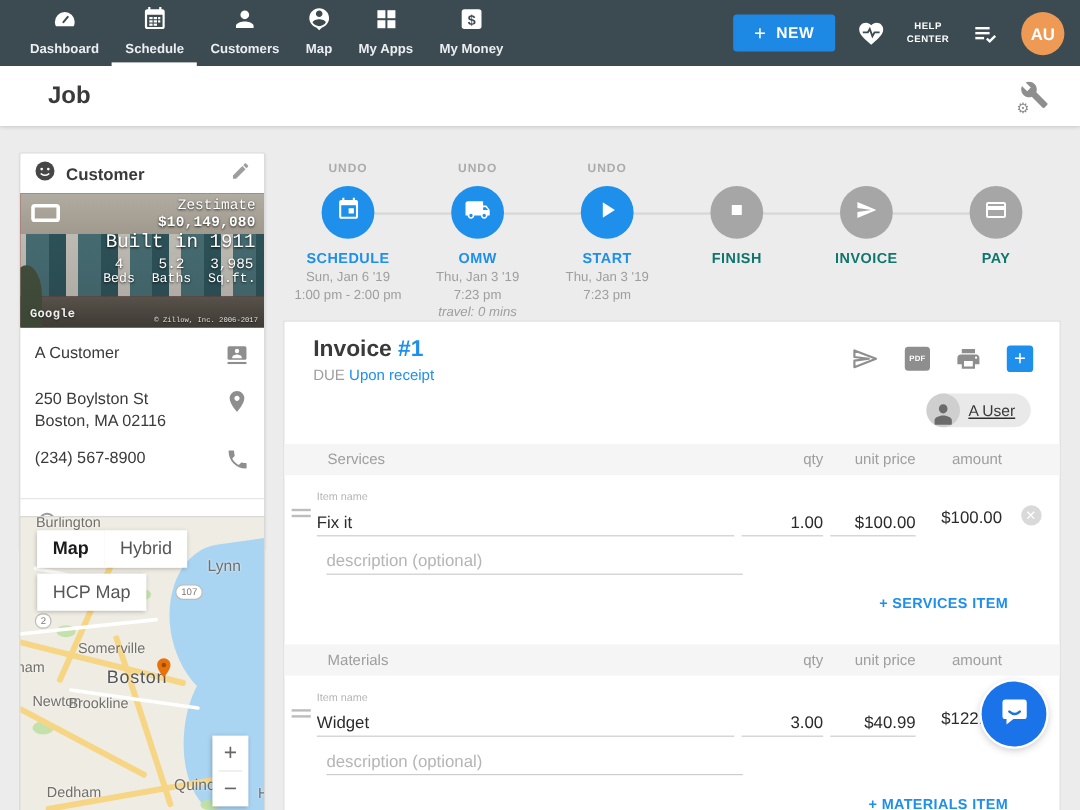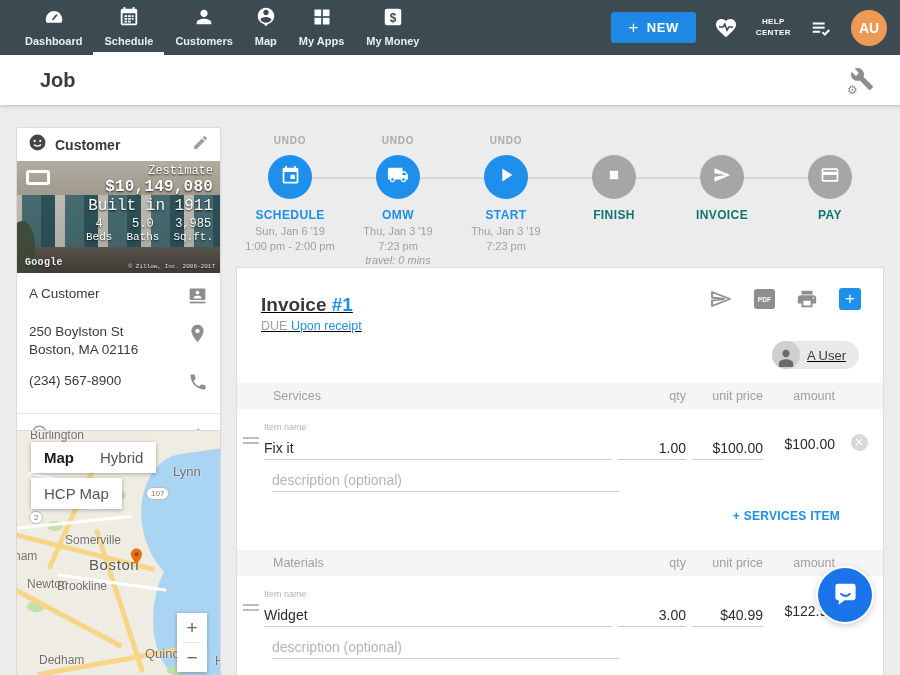--- a/index.html
+++ b/index.html
@@ -31,21 +31,21 @@
   .card-header .title { font-size:14px; font-weight:bold; color:#3A3A3A; flex:1; }
   .property-image { position:relative; height:112px; overflow:hidden; background:#7f1d1d;font-family:Liberation Mono, monospace; }
   .pi-wall { position:absolute; left:0; top:0; right:0; height:34px; background:linear-gradient(#CFC9BC,#C4BBAC); }
   .pi-windows { position:absolute; left:0; top:34px; right:0; height:52px; background:repeating-linear-gradient(90deg,#EAE6DC 0 5px,#4E7F86 5px 24px,#2E5E66 24px 38px,#EAE6DC 38px 43px); }
   .pi-base { position:absolute; left:0; top:86px; right:0; bottom:0; background:linear-gradient(#6E675C,#4E483F); }
   .pi-plant { position:absolute; left:-8px; bottom:0; width:26px; height:52px; background:#4C5A42; border-radius:50% 50% 0 0; }
   .pi-shade { position:absolute; inset:0; background:linear-gradient(rgba(40,40,40,.18),rgba(30,30,30,.32)); }
   .photo-frame { position:absolute; left:9px; top:9px; width:24px; height:15px; border:3px solid #fff; border-radius:3px; }
   .zestimate { position:absolute; right:7px; top:3px; text-align:right; color:#fff; text-shadow:0 1px 2px rgba(0,0,0,.8); }
   .zestimate .z1 { font-size:12px; }
-  .zestimate .z2 { font-size:16px; font-weight:bold; letter-spacing:.2px; }
+  .zestimate .z2 { font-size:12px; font-weight:bold; letter-spacing:.2px; }
   .zestimate .z3 { font-size:16px; margin-top:1px; }
   .statrow { display:flex; justify-content:flex-end; gap:14px; margin-top:2px; }
   .statrow .st { text-align:center; }
   .statrow .num { font-size:12px; }
   .statrow .cap { font-size:11px; }
   .google-mark { position:absolute; left:8px; bottom:5px; color:rgba(255,255,255,.92); font-size:10px; font-weight:bold; letter-spacing:.3px; text-shadow:0 1px 2px rgba(0,0,0,.5); }
   .zcopy { position:absolute; right:5px; bottom:3px; color:rgba(255,255,255,.85); font-size:6px; text-shadow:0 1px 1px rgba(0,0,0,.6); }
   .cust-details { padding:12px 12px 4px; }
   .crow { display:flex; justify-content:space-between; margin-bottom:13px; }
   .crow .txt { font-size:13.5px; color:#3A3A3A; line-height:1.35; }
@@ -82,21 +82,21 @@
   .circle { width:44px; height:44px; border-radius:50%; display:flex; align-items:center; justify-content:center; z-index:1; cursor:pointer; }
   .circle.blue { background:#1E8FEA; }
   .circle.gray { background:#A6A6A6; }
   .step-label { margin-top:9px; font-size:12px; font-weight:bold; letter-spacing:.4px; }
   .step-label.on { color:#1E8FEA; } .step-label.off { color:#0f766e; }
   .step-date { font-size:11px; color:#9E9E9E; text-align:center; line-height:1.32; margin-top:2px; }
   .travel { font-style:italic; }
 
   
   .invoice-card { position:absolute; left:236px; top:267px; width:648px; height:420px; background:#fff; border:1px solid #DBDBDB; }
-  .inv-head { position:relative; padding:26px 24px 0;text-decoration:underline; }
+  .inv-head { position:relative; padding:13px 24px 0; }
   .inv-title { font-size:19px; font-weight:bold; color:#3A3A3A; }
   .inv-title .num { color:#1E8FEA; }
   .due-line { margin-top:3px; font-size:12.5px; }
   .due-line .due { color:#9E9E9E; }
   .due-line .val { color:#1E8FEA; cursor:pointer; }
   .inv-icons { position:absolute; right:22px; top:19px; display:flex; align-items:center; gap:21px; }
   .icon-btn { cursor:pointer; display:flex; align-items:center; justify-content:center; }
   .pdf-badge { width:21px; height:20px; background:#8E8E8E; border-radius:3px; color:#fff; font-size:6.5px; font-weight:bold; display:flex; align-items:center; justify-content:center; letter-spacing:.2px; }
   .add-sq { width:22px; height:22px; background:#1E8FEA; border-radius:3px; color:#fff; font-size:17px; display:flex; align-items:center; justify-content:center; }
   .chip-row { display:flex; justify-content:flex-end; padding:0 24px; margin-top:8px;text-decoration:underline; }
@@ -249,21 +249,21 @@
       <div class="zestimate">
         <div class="z1">Zestimate</div>
         <div class="z2">$10,149,080</div>
         <div class="z3">Built in 1911</div>
         <div class="statrow">
           <div class="st">
               <div class="num">4</div>
               <div class="cap">Beds</div>
             </div>
           <div class="st">
-              <div class="num">5.0</div>
+              <div class="num">5.2</div>
               <div class="cap">Baths</div>
             </div>
           <div class="st">
               <div class="num">3,985</div>
               <div class="cap">Sq.ft.</div>
             </div>
         </div>
       </div>
       <span class="google-mark">Google</span>
       <span class="zcopy">© Zillow, Inc. 2006-2017</span>

